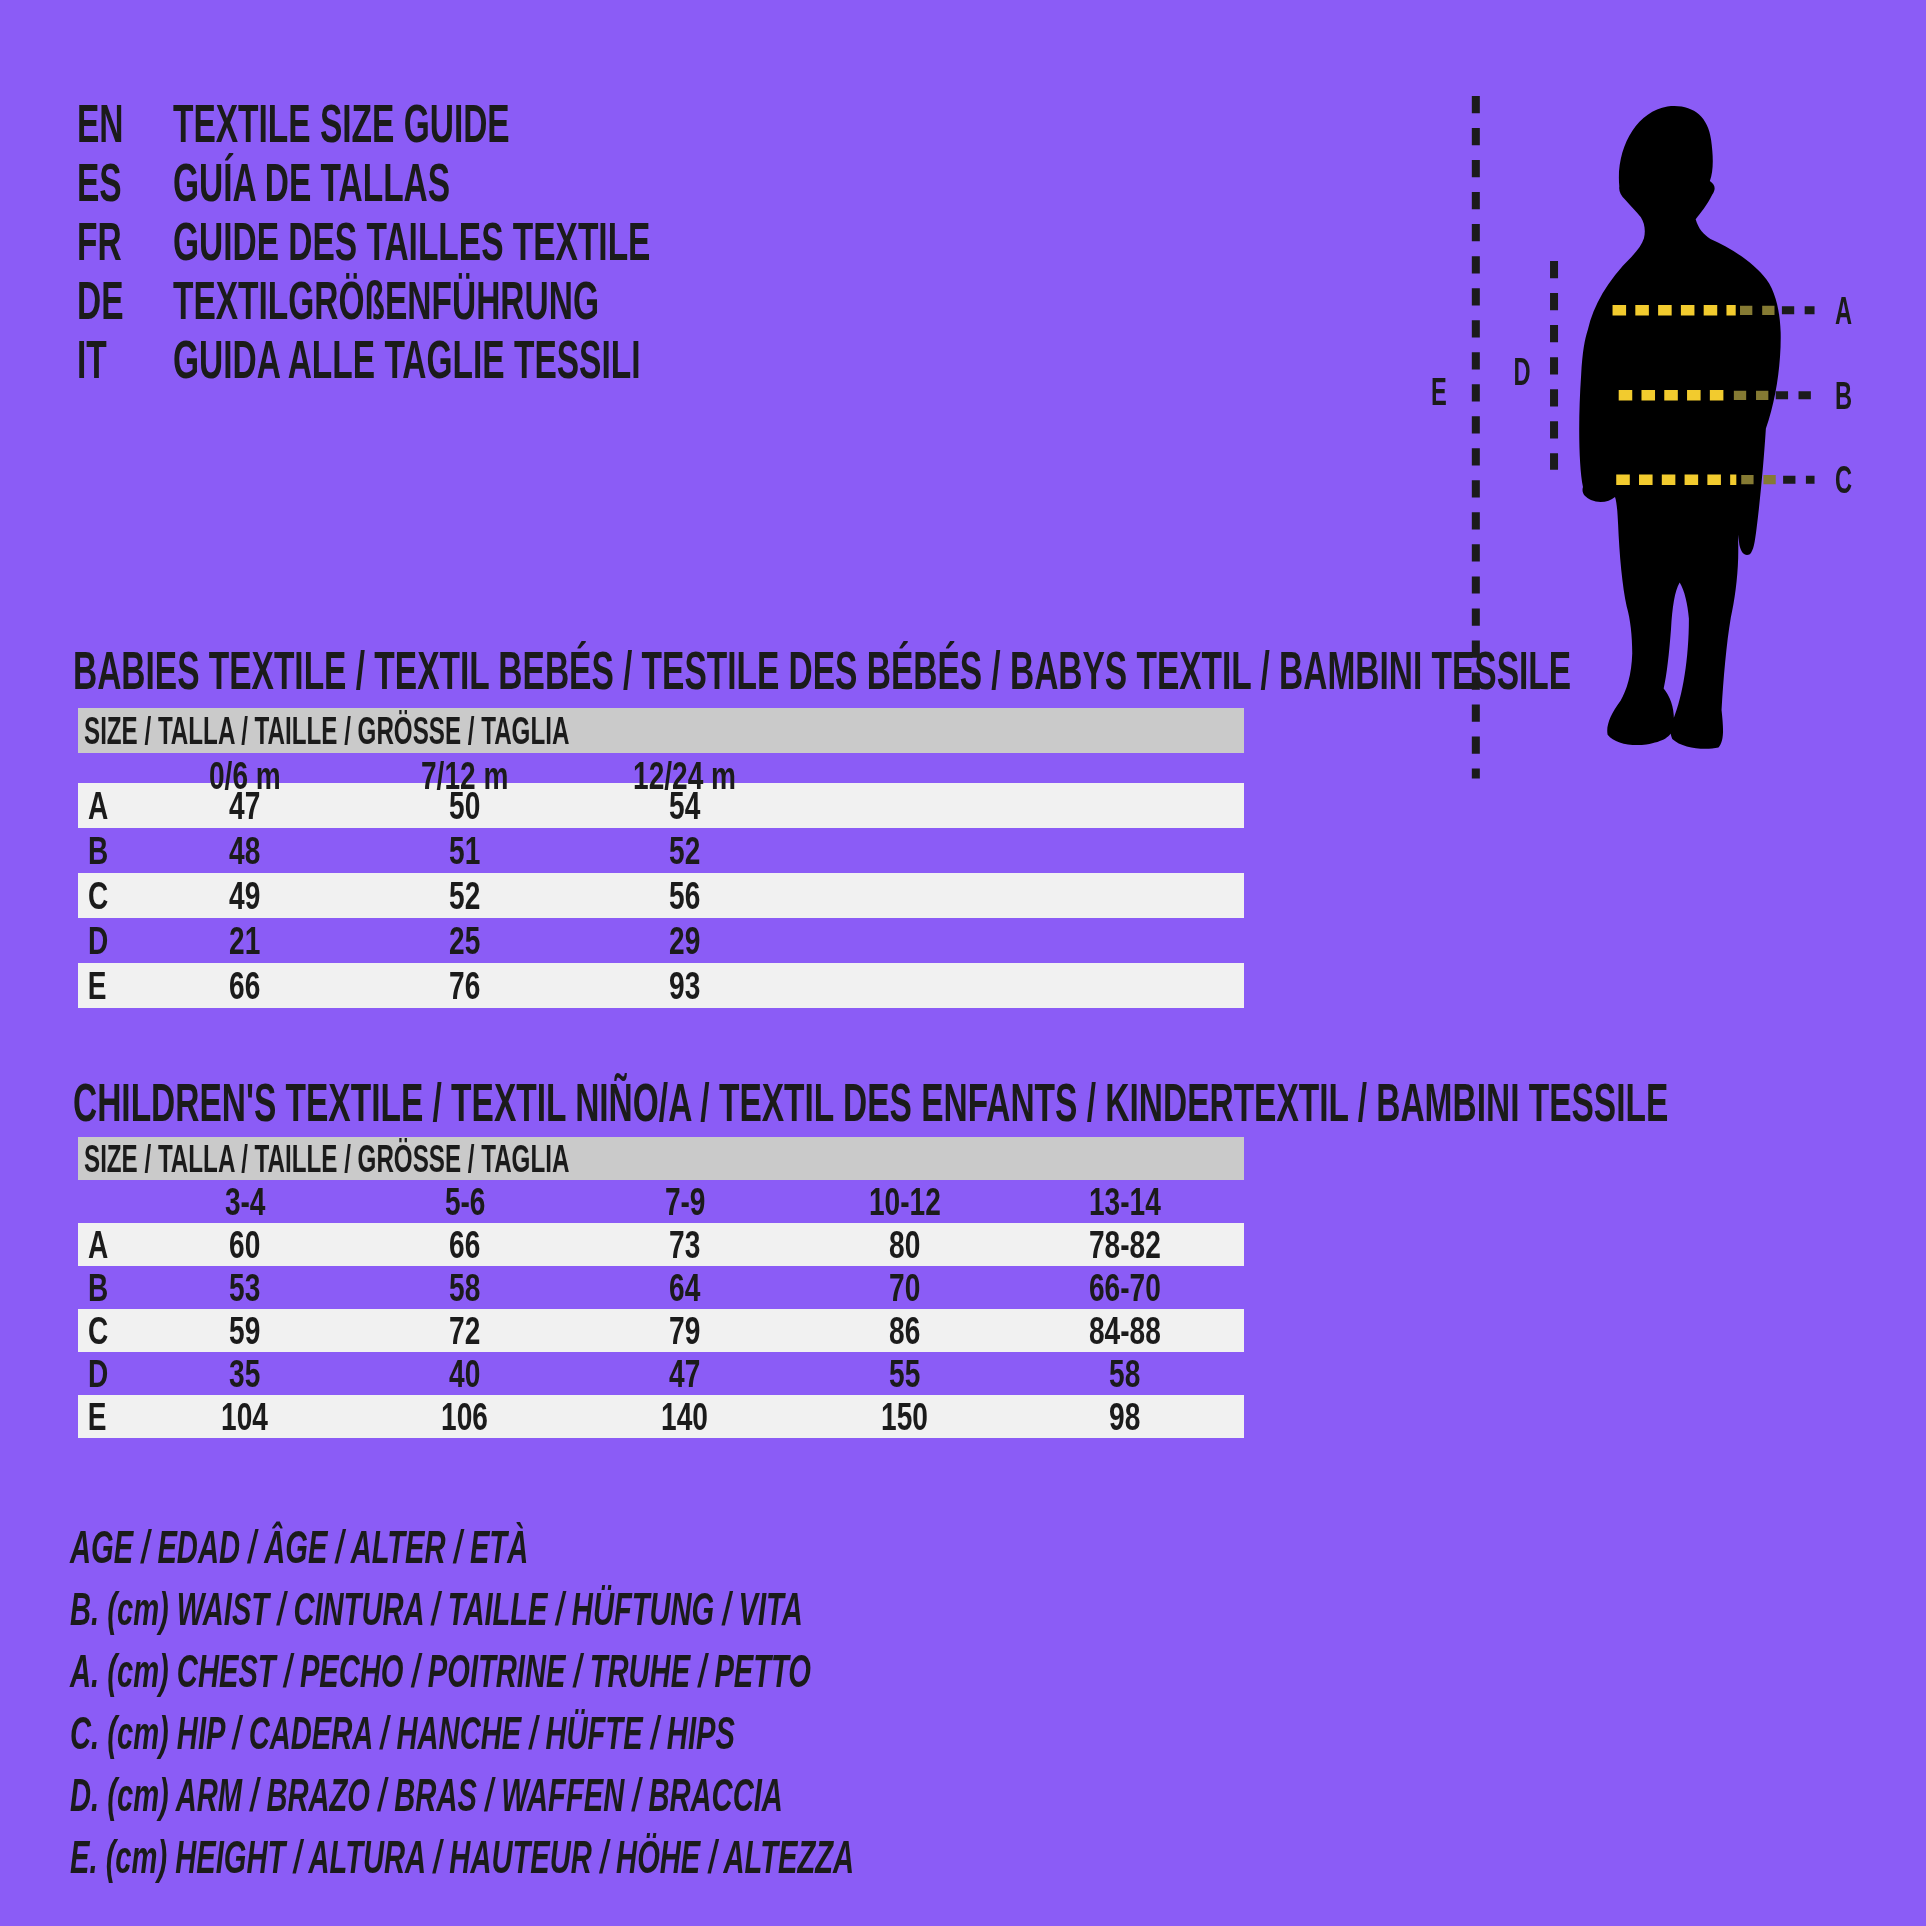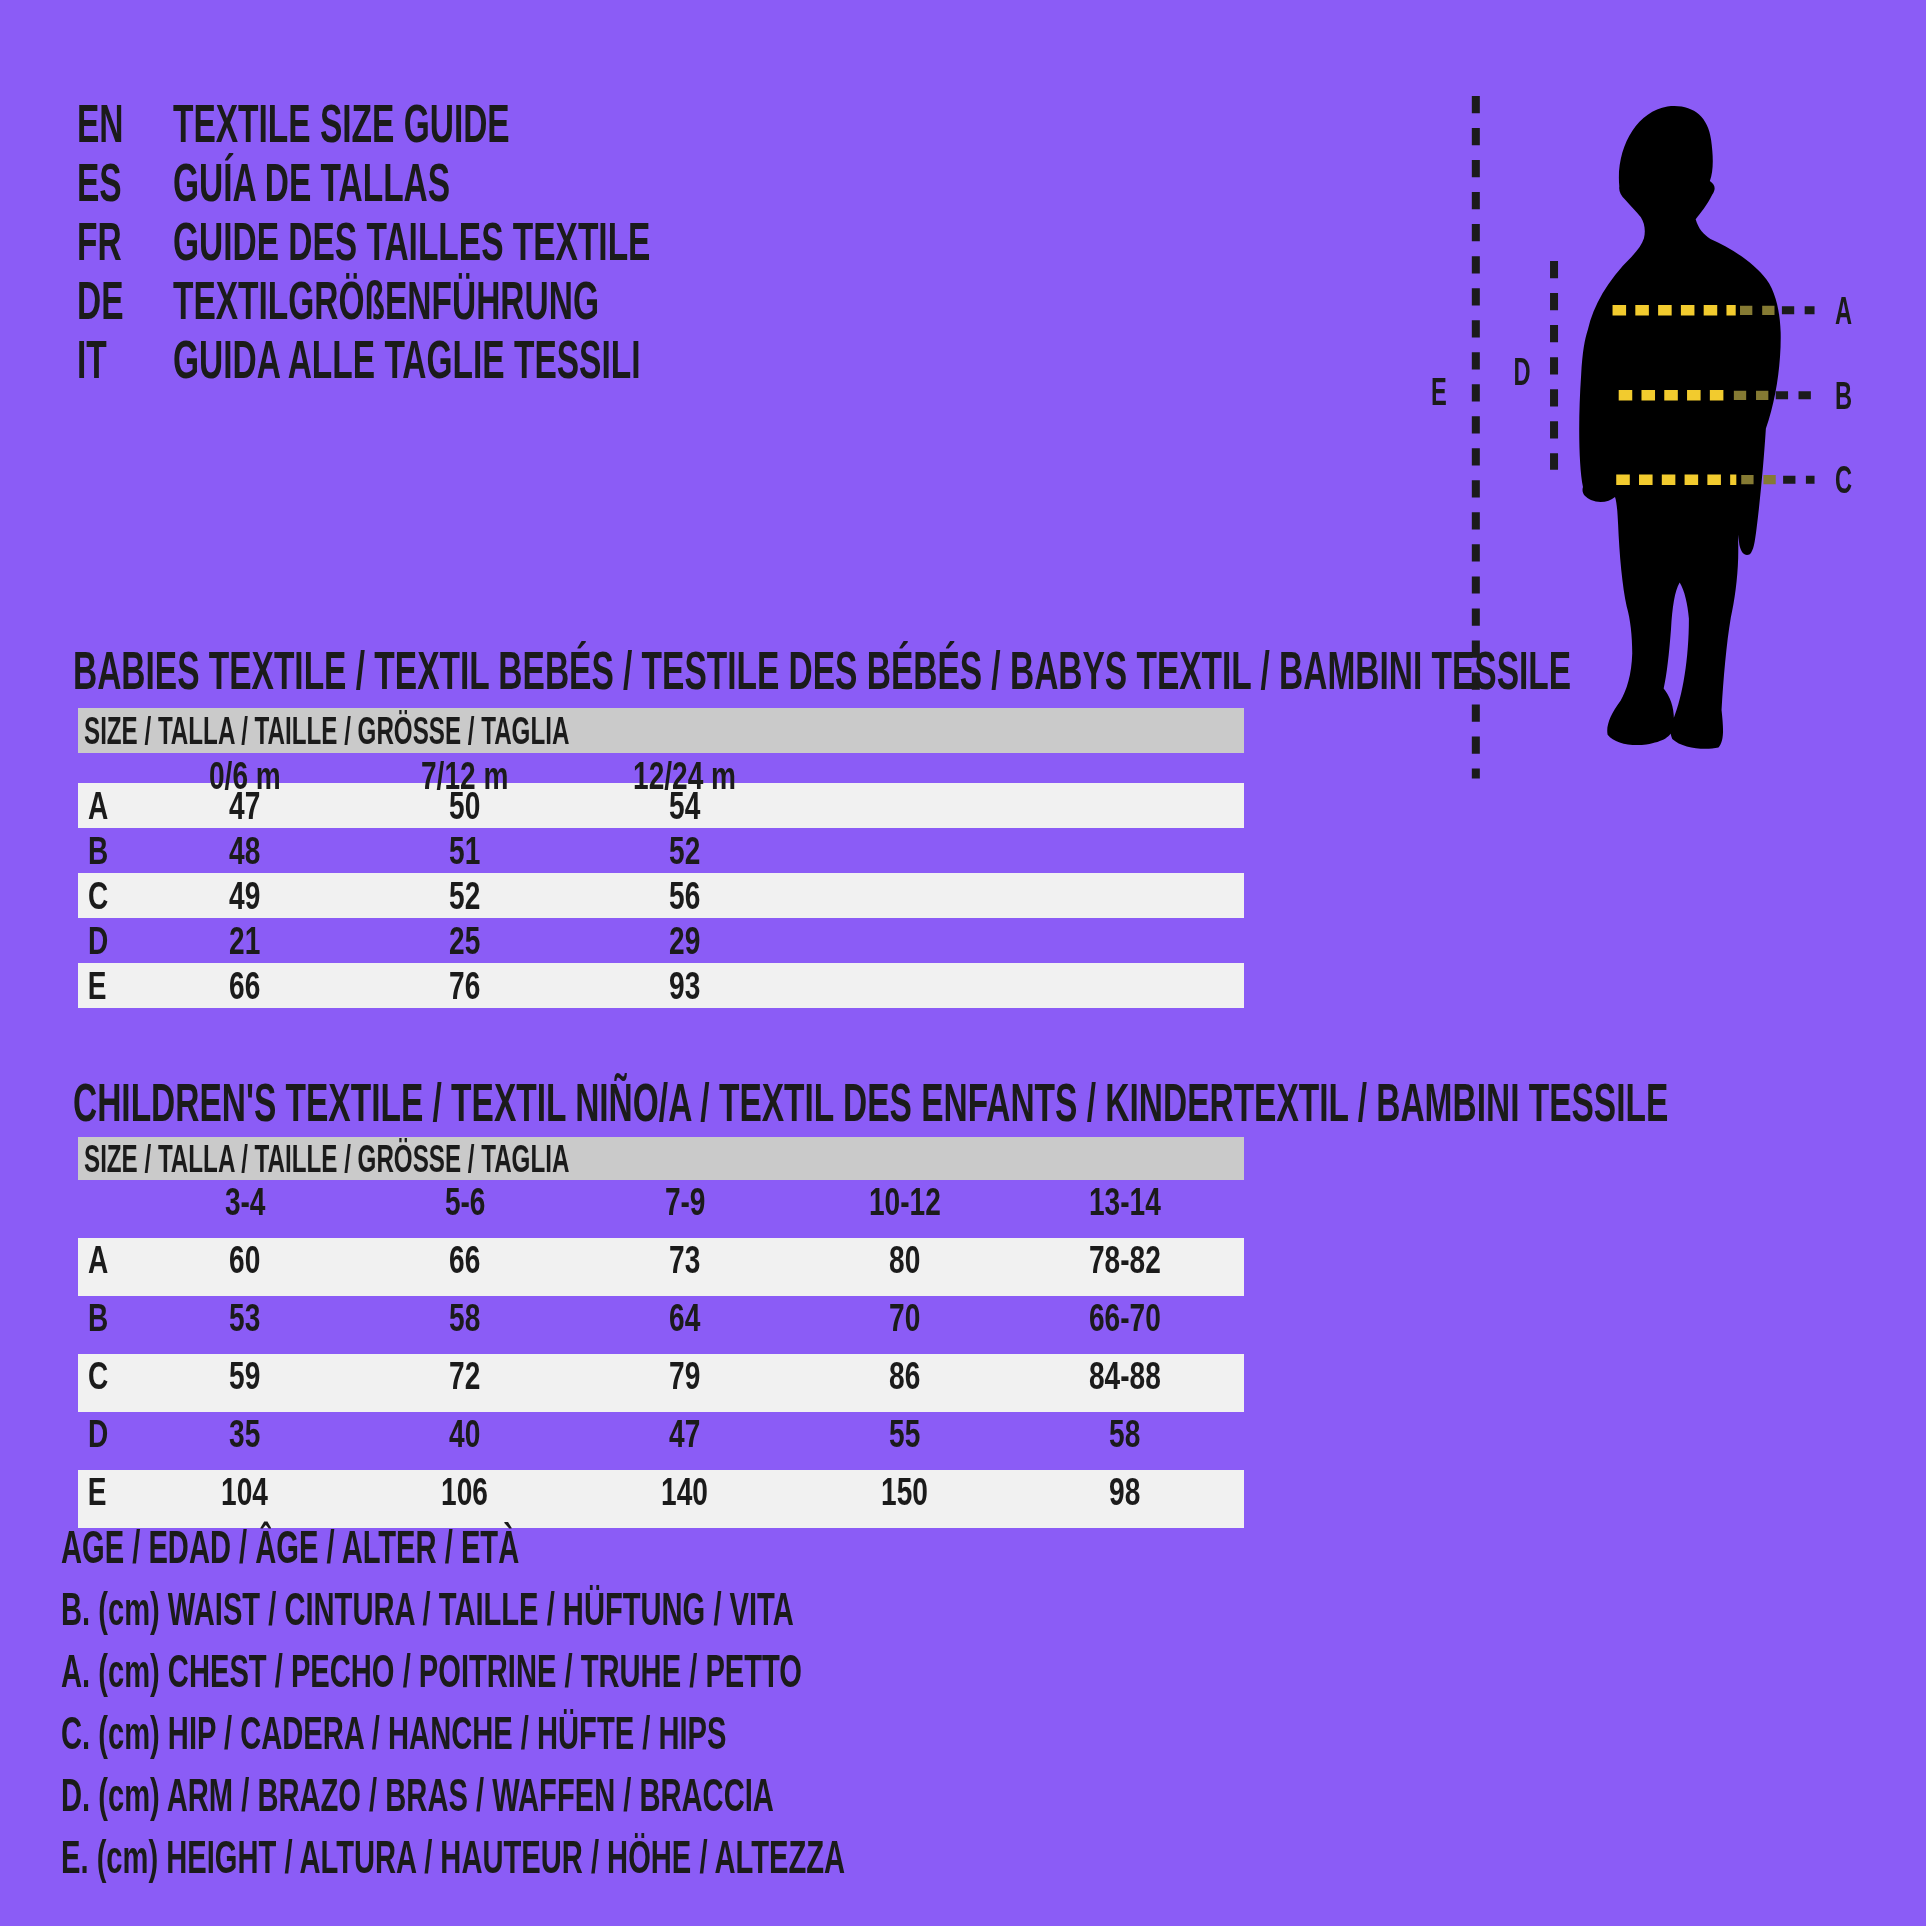--- a/index.html
+++ b/index.html
@@ -29,27 +29,27 @@
   
   .sizetable{position:absolute;left:71px;width:1166px;margin-left:7px;}
   .t-babies{top:708px;}
   .t-children{top:1137px;}
   .tband{background:var(--band-gray);padding-left:6.2px;font-size:39px;}
   .t-babies .tband{height:45px;line-height:45px;}
   .t-children .tband{height:43px;line-height:43px;}
   .trow{display:grid;}
   .t-babies .trow{grid-template-columns:57px 220px 220px 220px 1fr;height:45px;line-height:45px;}
   .t-babies .trow.hdr{height:30px;line-height:46px;}
-  .t-children .trow{grid-template-columns:57px 220px 220px 220px 220px 220px 1fr;height:58px;line-height:43px;}
+  .t-children .trow{grid-template-columns:57px 220px 220px 220px 220px 220px 1fr;height:43px;line-height:43px;}
   .stripe{background:var(--stripe-gray);}
   .cell{text-align:center;font-size:39px;overflow:visible;}
   .cell.lbl{text-align:left;padding-left:6.2px;}
 
   
-  .legend{position:absolute;left:61px;top:1516px;}
+  .legend{position:absolute;left:70px;top:1516px;font-style:italic;}
   .legend-row{height:62px;line-height:62px;font-size:47px;}
 
   
   .figure{position:absolute;left:1405px;top:62px;width:521px;height:727px;}
   svg text{font-family:"Liberation Sans",sans-serif;font-weight:700;fill:var(--text);}
 </style>
 </head>
 <body>
 
 <div class="canvas">

